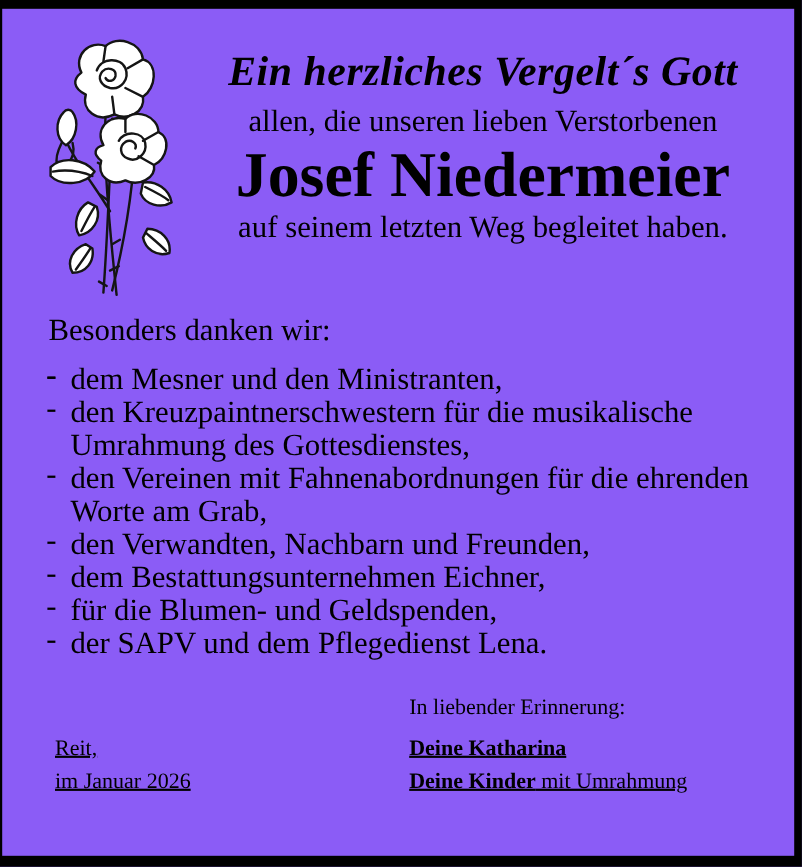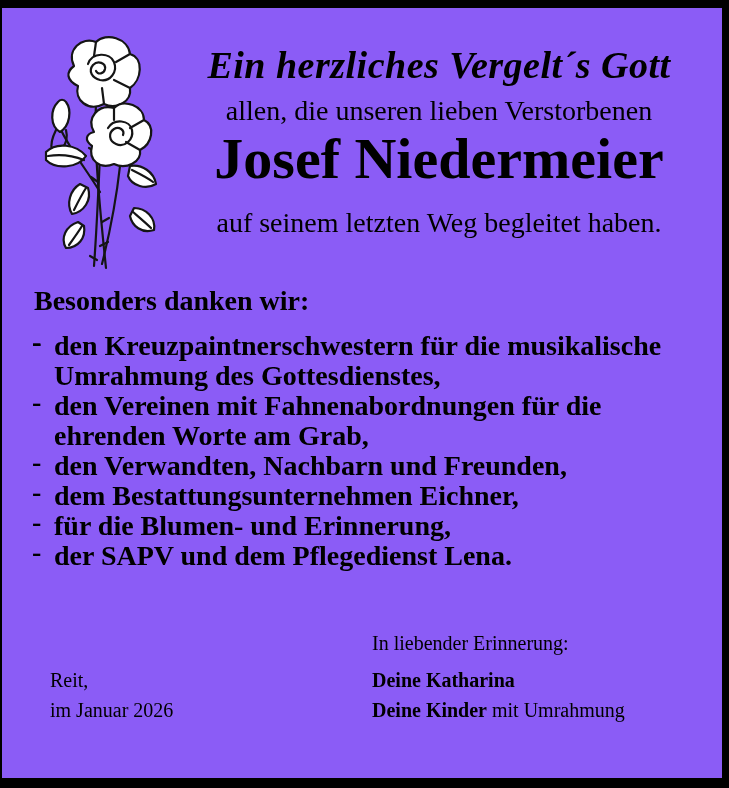--- a/index.html
+++ b/index.html
@@ -55,31 +55,30 @@
   }
   .deceased-name {
     font-size: 58px;
     line-height: 64px;
     font-weight: bold;
     margin-top: 0;
   }
   .closing-line {
     font-size: 28px;
     line-height: 32px;
-    margin-top: 16px;
+    margin-top: 0;
   }
 
   .thanks-block {
     position: absolute;
-    left: 30px;
+    left: 40px;
     top: 278px;
     width: 662px;
     font-size: 28px;
     line-height: 30px;
-    font-weight: bold;
   }
   .thanks-heading {
     padding-left: 2px;
     margin-bottom: 15px;
   }
   .thanks-item {
     position: relative;
     padding-left: 22px;
   }
   .list-dash {
@@ -93,21 +92,21 @@
     left: 48px;
     top: 620px;
     width: 660px;
     font-size: 20px;
     line-height: 30px;
   }
   .remembrance-line {
     margin-left: 322px;
     margin-bottom: 7px;
   }
-  .sig-row { display: flex; }
+  .sig-row { display: flex; text-decoration: underline; }
   .sig-left { width: 322px; flex: 0 0 322px; }
   .bold { font-weight: bold; }
 </style>
 </head>
 <body>
 
 <div class="page">
 
   <div class="rose-wrap">
     <svg viewBox="0 0 134 242" fill="none" stroke="#151515" stroke-width="2.2" stroke-linecap="round" stroke-linejoin="round">
@@ -162,40 +161,41 @@
   </div>
 
   <div class="thanks-block">
     <div class="thanks-heading">Besonders danken wir:</div>
     <div>
       <div class="thanks-item">
         <span class="list-dash">-</span>
       </div>
       <div class="thanks-item">
         <span class="list-dash">-</span>
+        <span>dem Mesner und den Ministranten,</span>
       </div>
       <div class="thanks-item">
         <span class="list-dash">-</span>
         <span>den Kreuzpaintnerschwestern für die musikalische Umrahmung des Gottesdienstes,</span>
       </div>
       <div class="thanks-item">
         <span class="list-dash">-</span>
         <span>den Vereinen mit Fahnenabordnungen für die ehrenden Worte am Grab,</span>
       </div>
       <div class="thanks-item">
         <span class="list-dash">-</span>
         <span>den Verwandten, Nachbarn und Freunden,</span>
       </div>
       <div class="thanks-item">
         <span class="list-dash">-</span>
         <span>dem Bestattungsunternehmen Eichner,</span>
       </div>
       <div class="thanks-item">
         <span class="list-dash">-</span>
-        <span>für die Blumen- und Erinnerung,</span>
+        <span>für die Blumen- und Geldspenden,</span>
       </div>
       <div class="thanks-item">
         <span class="list-dash">-</span>
         <span>der SAPV und dem Pflegedienst Lena.</span>
       </div>
     </div>
   </div>
 
   <div class="closing-block">
     <div class="remembrance-line">In liebender Erinnerung:</div>

